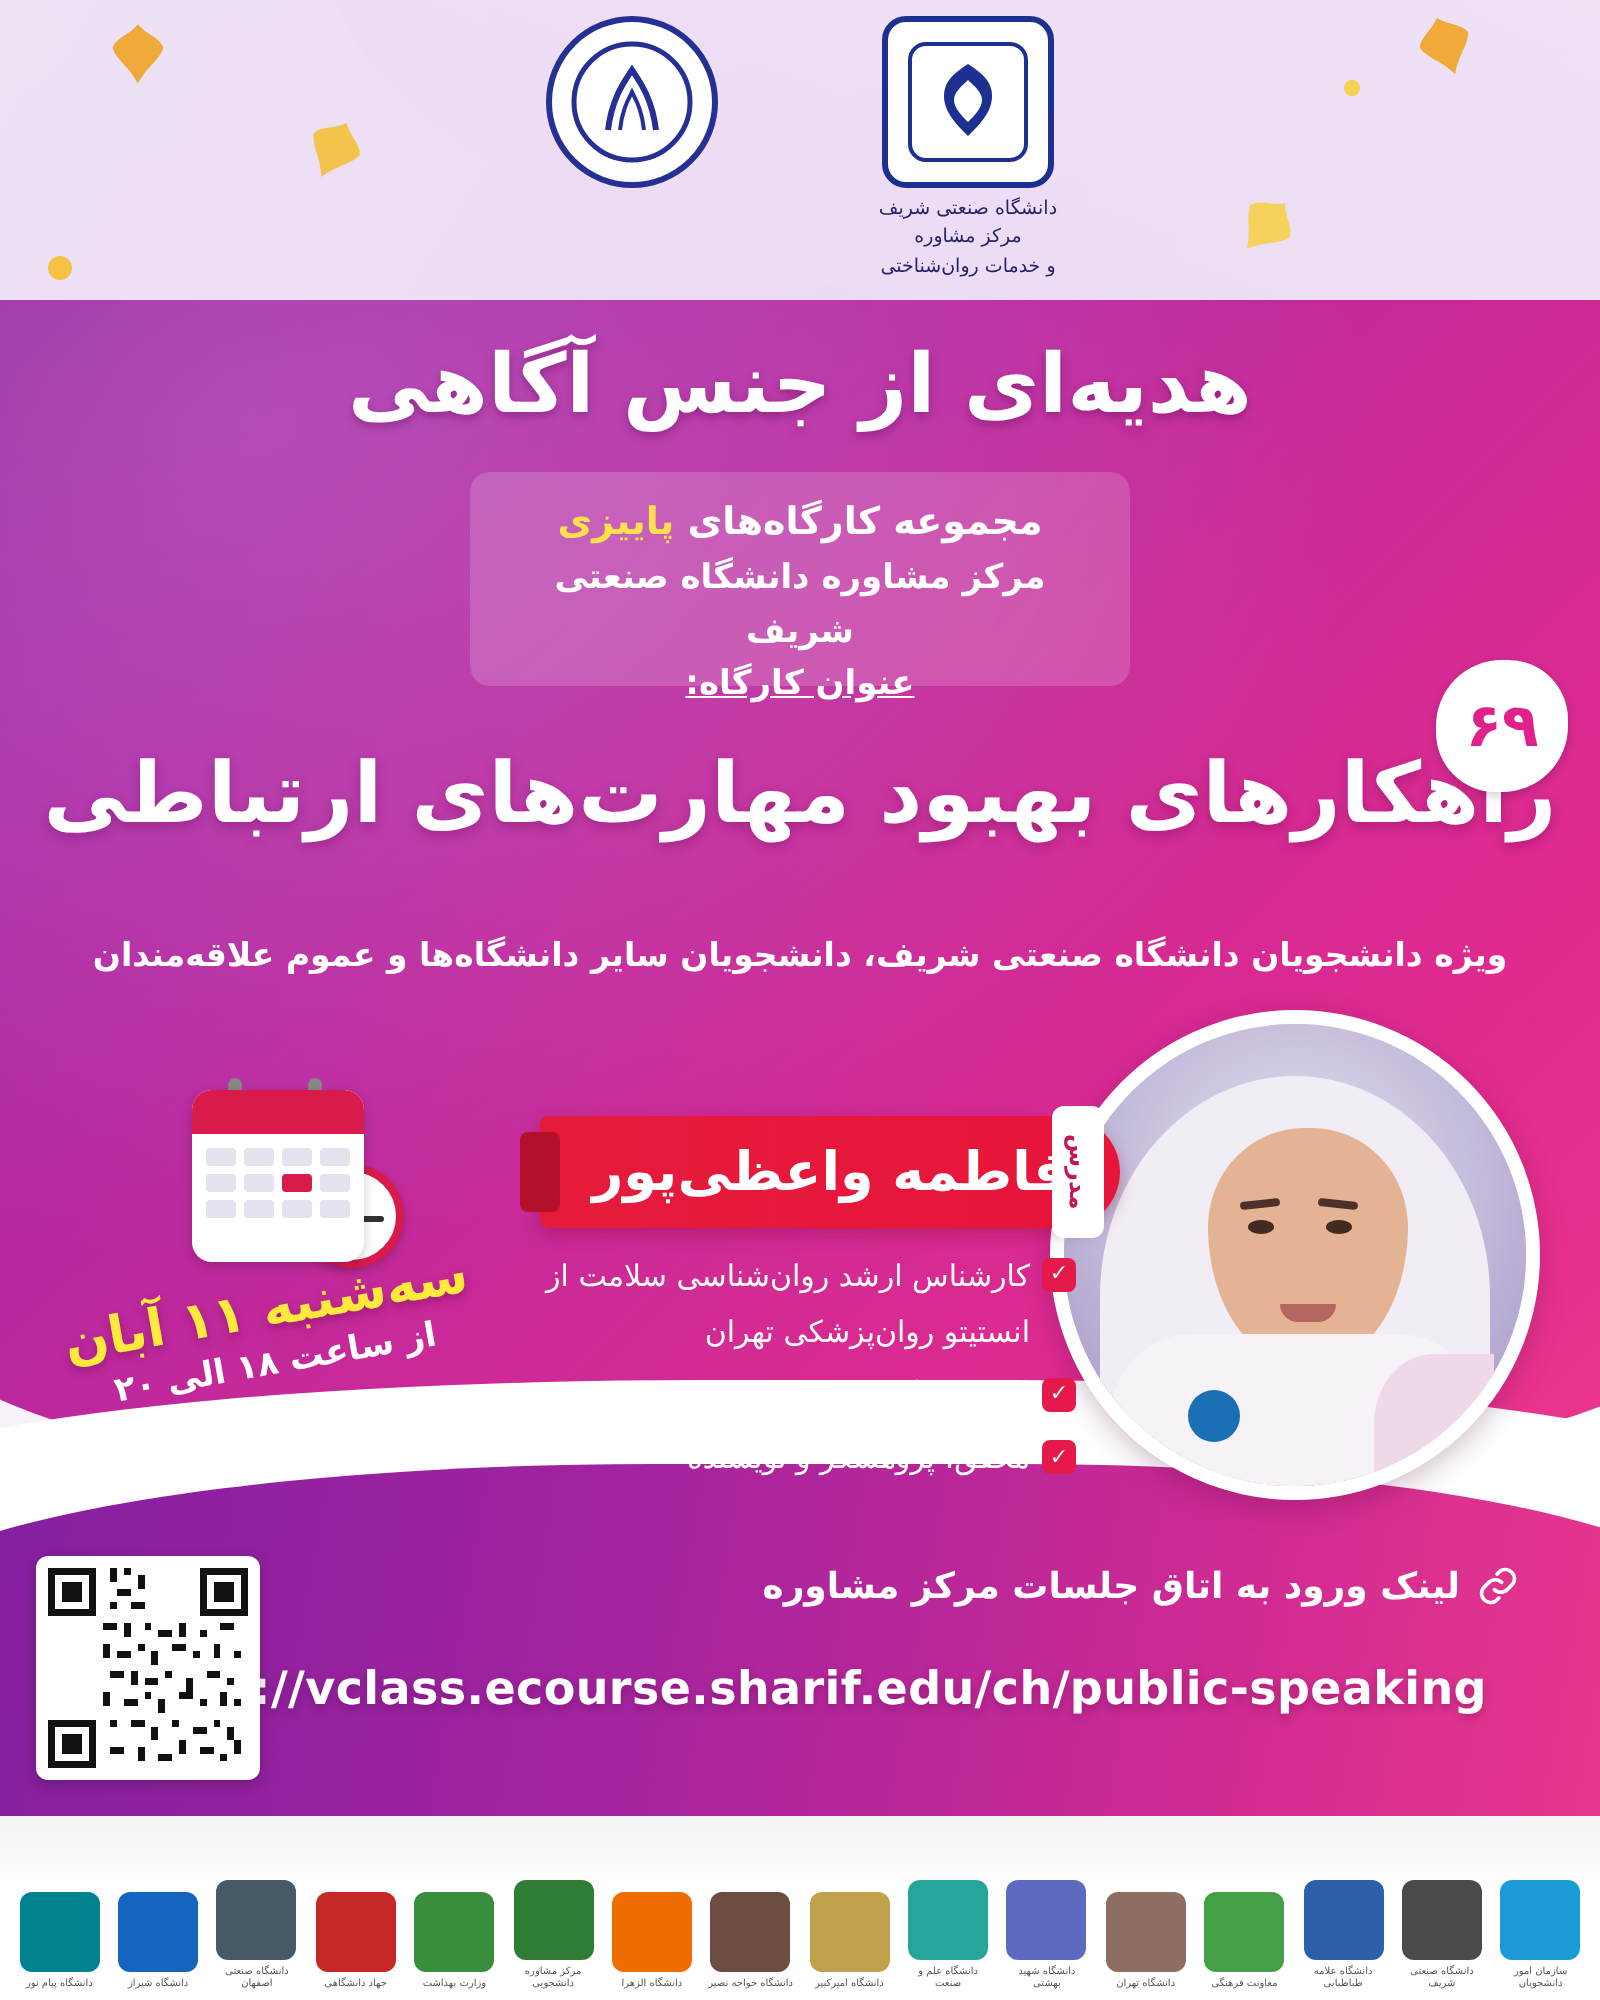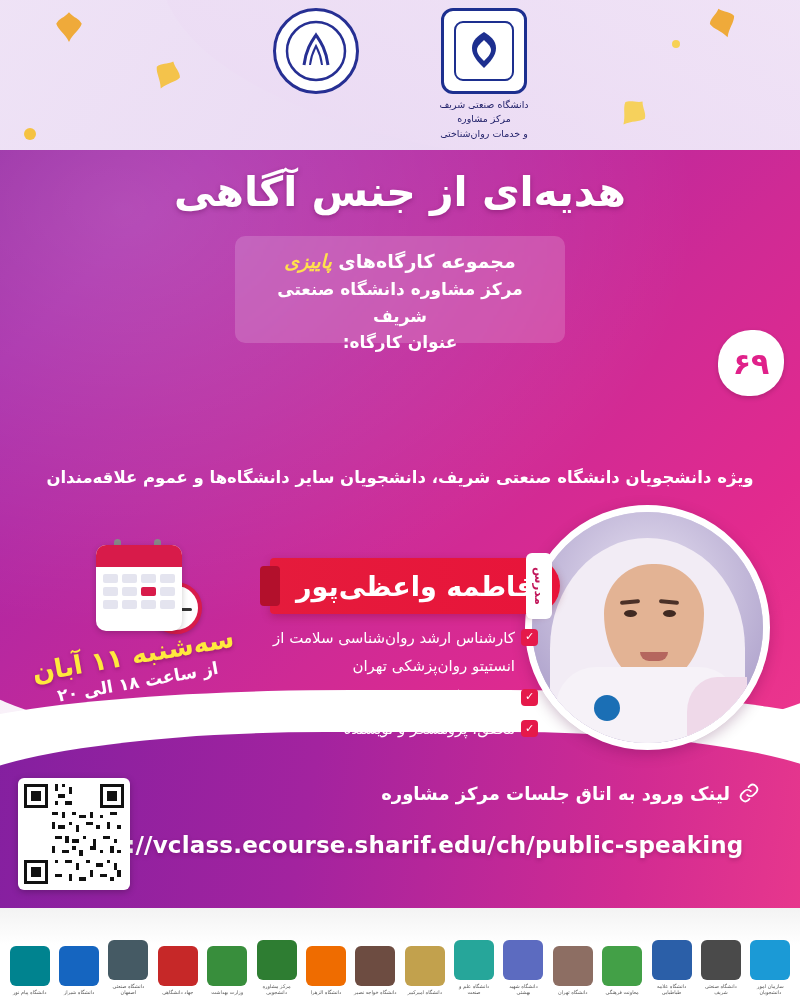--- a/index.html
+++ b/index.html
@@ -90,26 +90,26 @@
   }
   .subbox {
     position: absolute; top: 236px; left: 50%; transform: translateX(-50%);
     width: 330px; padding: 11px 16px 13px;
     background: rgba(255,255,255,.17);
     border-radius: 10px;
     text-align: center; z-index: 7;
     backdrop-filter: blur(1px);
   }
   .subbox .l1 { font-size: 19px; color: #ffffff; font-weight: bold; line-height: 1.5; }
-  .subbox .l1 .accent { color: #ffe14d; font-style: italic; }
+  .subbox .l1 .accent { color: #ffe14d; }
   .subbox .l2 { font-size: 17px; color: #ffffff; font-weight: bold; line-height: 1.6; text-align: center; }
 
   .workshop-label {
     position: absolute; top: 332px; left: 0; right: 0;
-    text-align: center; color: #ffffff; font-size: 17px; font-weight: bold; z-index: 7;
+    text-align: center; color: #ffffff; font-size: 17px; font-weight: bold; z-index: 7; text-decoration: underline;
   }
   .title-main {
     position: absolute; top: 372px; left: 0; right: 0;
     text-align: center; color: #ffffff;
     font-size: 42px; font-weight: bold; letter-spacing: -1px; z-index: 7;
     text-shadow: 0 2px 6px rgba(90,0,70,.3);
   }
   .audience {
     position: absolute; top: 462px; left: 0; right: 0;
     text-align: center; color: #ffffff; font-size: 16.5px; font-weight: bold;
@@ -315,20 +315,21 @@
   </div>
 
   <div class="subbox">
     <div class="l1">
       <span>مجموعه کارگاه‌های </span><span class="accent">پاییزی</span>
     </div>
     <div class="l2">مرکز مشاوره دانشگاه صنعتی شریف</div>
   </div>
 
   <div class="workshop-label">عنوان کارگاه:</div>
+  <div class="title-main">راهکارهای بهبود مهارت‌های ارتباطی</div>
   <div class="audience">ویژه دانشجویان دانشگاه صنعتی شریف، دانشجویان سایر دانشگاه‌ها و عموم علاقه‌مندان</div>
 
   <div class="badge-number">
     <div class="circle"></div>
     <span>۶۹</span>
   </div>
 
   <div class="photo-frame">
     <div class="ph-bg"></div>
     <div class="ph-scarf"></div>

